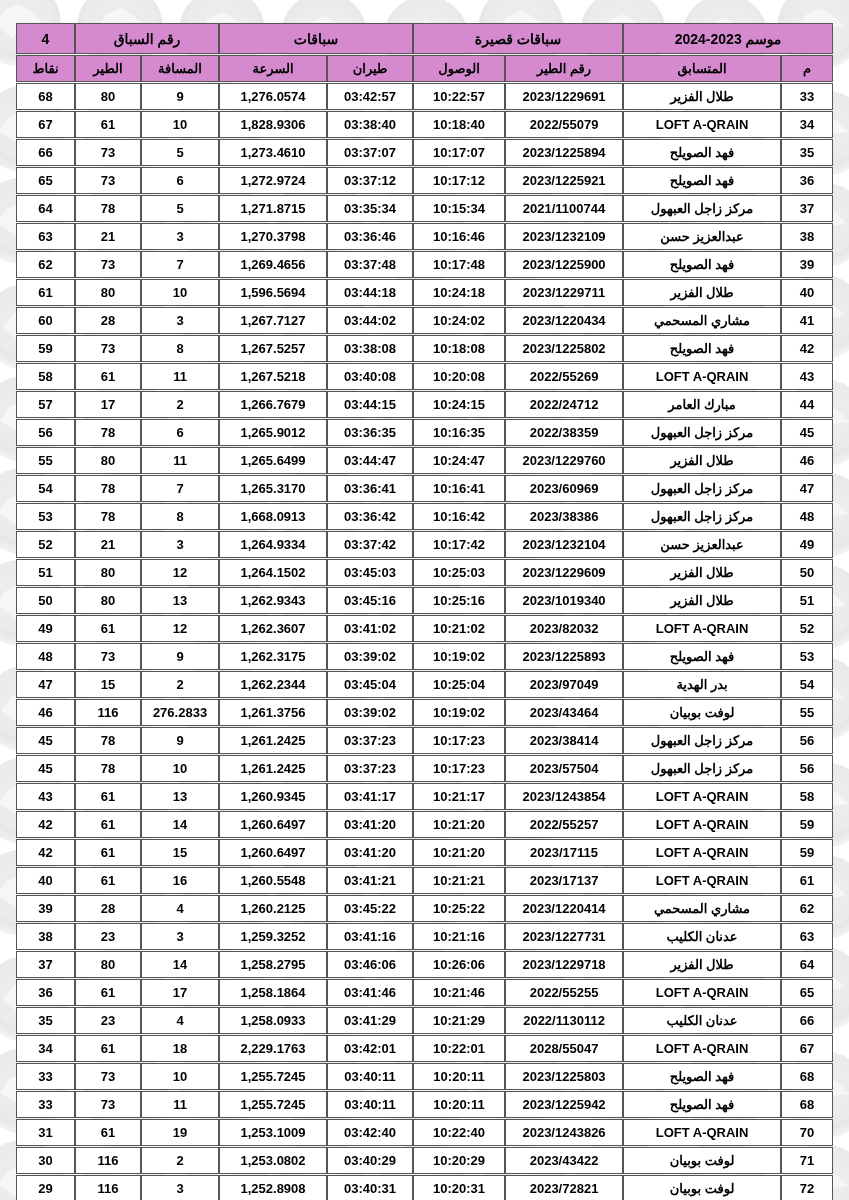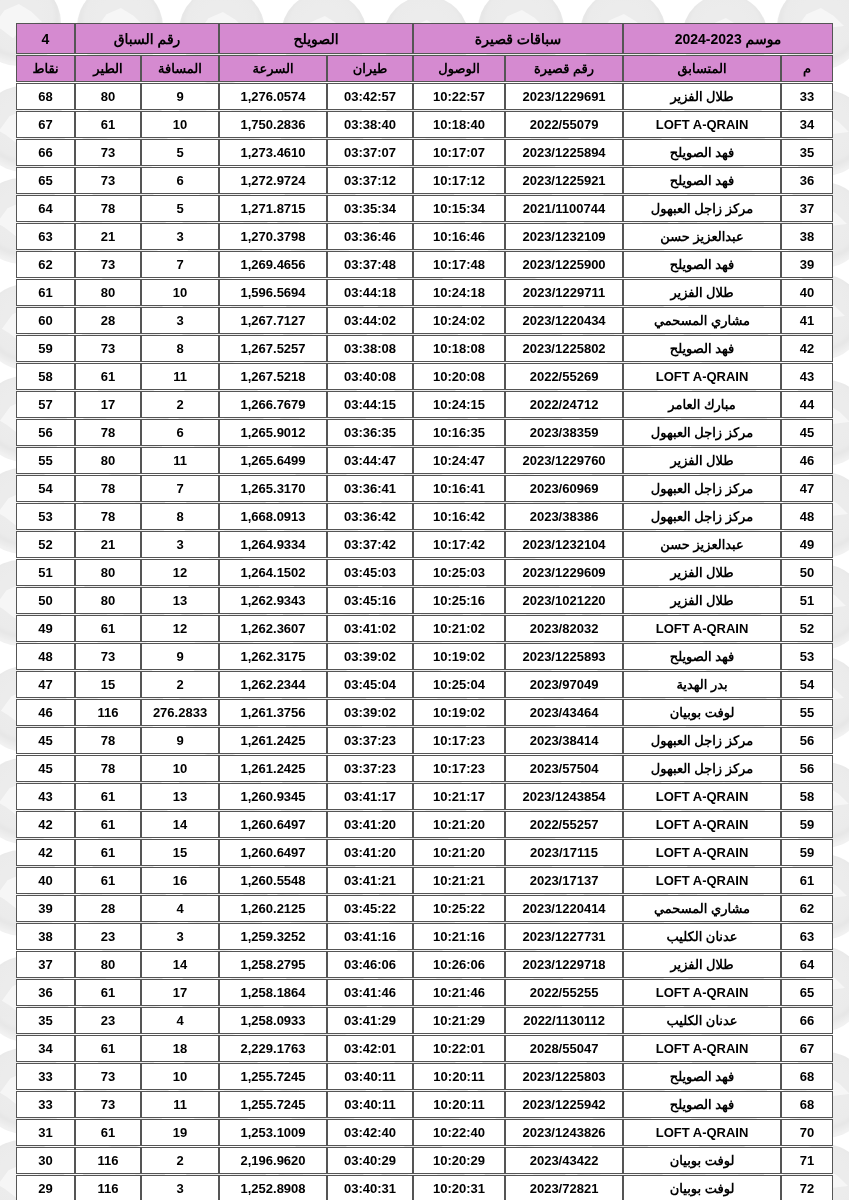--- a/index.html
+++ b/index.html
@@ -227,28 +227,28 @@
         <col class="c-fly">
         <col class="c-speed">
         <col class="c-dist">
         <col class="c-birds">
         <col class="c-points">
     </colgroup>
     <thead>
       <tr class="title-row">
         <td colspan="2">موسم 2023-2024</td>
         <td colspan="2">سباقات قصيرة</td>
-        <td colspan="2">الصويلح</td>
+        <td colspan="2">سباقات</td>
         <td colspan="2">رقم السباق</td>
         <td>4</td>
       </tr>
       <tr>
         <td>م</td>
         <td>المتسابق</td>
-        <td>رقم قصيرة</td>
+        <td>رقم الطير</td>
         <td>الوصول</td>
         <td>طيران</td>
         <td>السرعة</td>
         <td>المسافة</td>
         <td>الطير</td>
         <td>نقاط</td>
       </tr>
     </thead>
     <tbody id="tbody">
         <tr>
@@ -261,21 +261,21 @@
           <td class="num">9</td>
           <td class="num">80</td>
           <td class="num">68</td>
         </tr>
         <tr>
           <td class="rank">34</td>
           <td class="name">LOFT A-QRAIN</td>
           <td class="ring">2022/55079</td>
           <td class="num">10:18:40</td>
           <td class="num">03:38:40</td>
-          <td class="num">1,750.2836</td>
+          <td class="num">1,828.9306</td>
           <td class="num">10</td>
           <td class="num">61</td>
           <td class="num">67</td>
         </tr>
         <tr>
           <td class="rank">35</td>
           <td class="name">فهد الصويلح</td>
           <td class="ring">2023/1225894</td>
           <td class="num">10:17:07</td>
           <td class="num">03:37:07</td>
@@ -379,21 +379,21 @@
           <td class="num">10:24:15</td>
           <td class="num">03:44:15</td>
           <td class="num">1,266.7679</td>
           <td class="num">2</td>
           <td class="num">17</td>
           <td class="num">57</td>
         </tr>
         <tr>
           <td class="rank">45</td>
           <td class="name">مركز زاجل العبهول</td>
-          <td class="ring">2023/38359</td>
+          <td class="ring">2022/38359</td>
           <td class="num">10:16:35</td>
           <td class="num">03:36:35</td>
           <td class="num">1,265.9012</td>
           <td class="num">6</td>
           <td class="num">78</td>
           <td class="num">56</td>
         </tr>
         <tr>
           <td class="rank">46</td>
           <td class="name">طلال الفزير</td>
@@ -445,21 +445,21 @@
           <td class="num">10:25:03</td>
           <td class="num">03:45:03</td>
           <td class="num">1,264.1502</td>
           <td class="num">12</td>
           <td class="num">80</td>
           <td class="num">51</td>
         </tr>
         <tr>
           <td class="rank">51</td>
           <td class="name">طلال الفزير</td>
-          <td class="ring">2023/1021220</td>
+          <td class="ring">2023/1019340</td>
           <td class="num">10:25:16</td>
           <td class="num">03:45:16</td>
           <td class="num">1,262.9343</td>
           <td class="num">13</td>
           <td class="num">80</td>
           <td class="num">50</td>
         </tr>
         <tr>
           <td class="rank">52</td>
           <td class="name">LOFT A-QRAIN</td>
@@ -668,21 +668,21 @@
           <td class="num">19</td>
           <td class="num">61</td>
           <td class="num">31</td>
         </tr>
         <tr>
           <td class="rank">71</td>
           <td class="name">لوفت بوبيان</td>
           <td class="ring">2023/43422</td>
           <td class="num">10:20:29</td>
           <td class="num">03:40:29</td>
-          <td class="num">2,196.9620</td>
+          <td class="num">1,253.0802</td>
           <td class="num">2</td>
           <td class="num">116</td>
           <td class="num">30</td>
         </tr>
         <tr>
           <td class="rank">72</td>
           <td class="name">لوفت بوبيان</td>
           <td class="ring">2023/72821</td>
           <td class="num">10:20:31</td>
           <td class="num">03:40:31</td>

